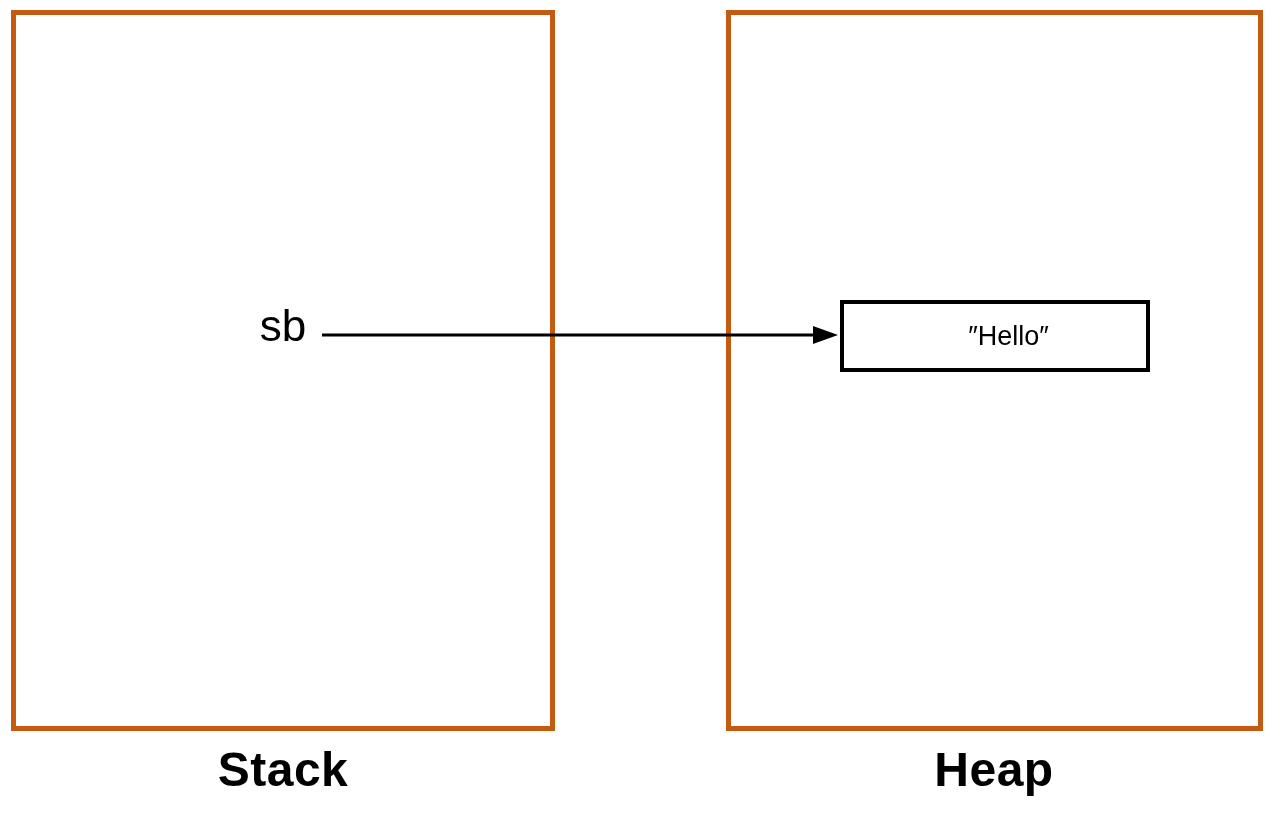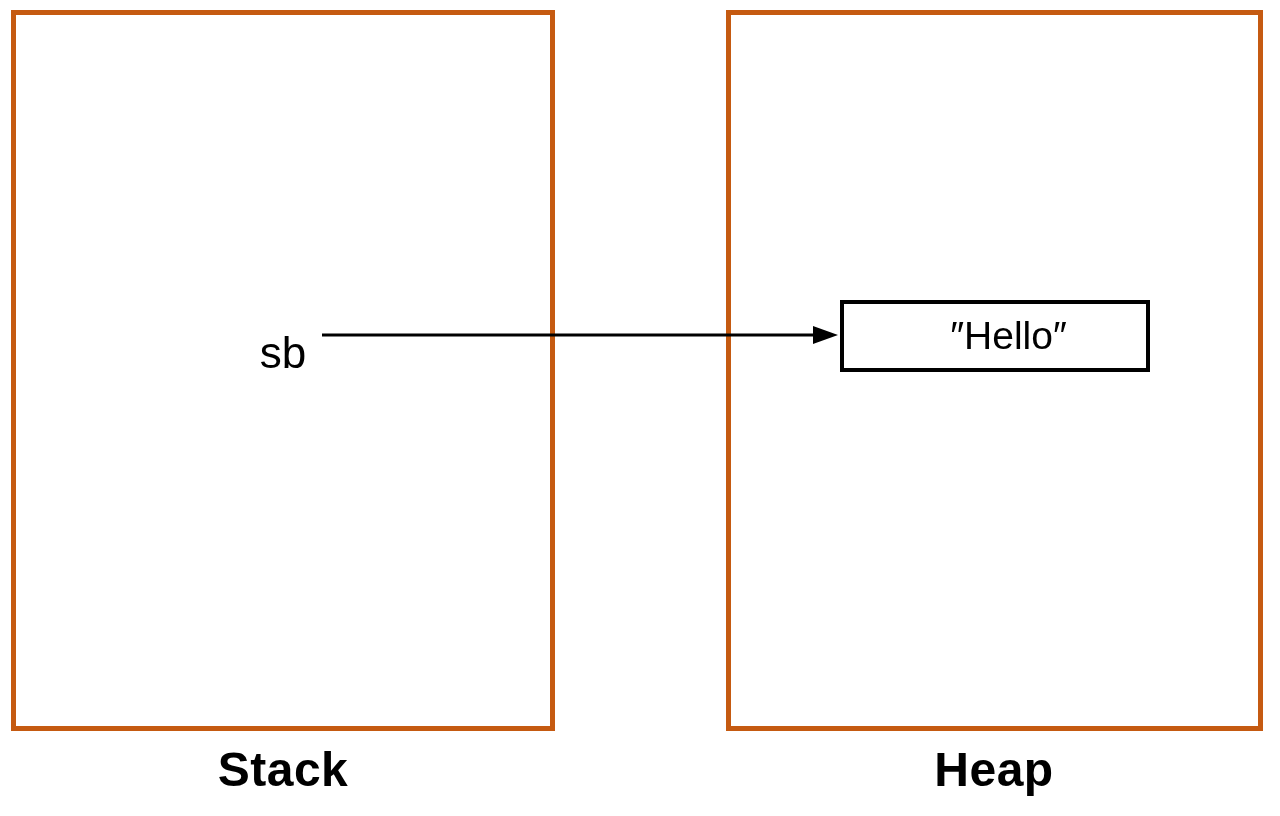--- a/index.html
+++ b/index.html
@@ -33,41 +33,41 @@
     font-weight: bold;
     color: #000000;
     letter-spacing: 0.5px;
     white-space: nowrap;
   }
   .region-label-stack { left: 283px; }
   .region-label-heap  { left: 994px; }
   .var-label {
     position: absolute;
     left: 283px;
-    top: 355px;
+    top: 328px;
     transform: translate(-50%, -54%);
     font-size: 44px;
     color: #000000;
     white-space: nowrap;
   }
   .string-box {
     position: absolute;
     left: 840px;
     top: 300px;
     width: 310px;
     height: 72px;
     border: 4px solid #000000;
     background: #ffffff;
     box-sizing: border-box;
     display: flex;
     align-items: center;
     justify-content: center;
   }
   .string-value {
-    font-size: 39px;
+    font-size: 27px;
     color: #000000;
     white-space: nowrap;
     margin-left: 27px;
   }
   .arrow-svg {
     position: absolute;
     left: 0;
     top: 0;
     pointer-events: none;
   }

